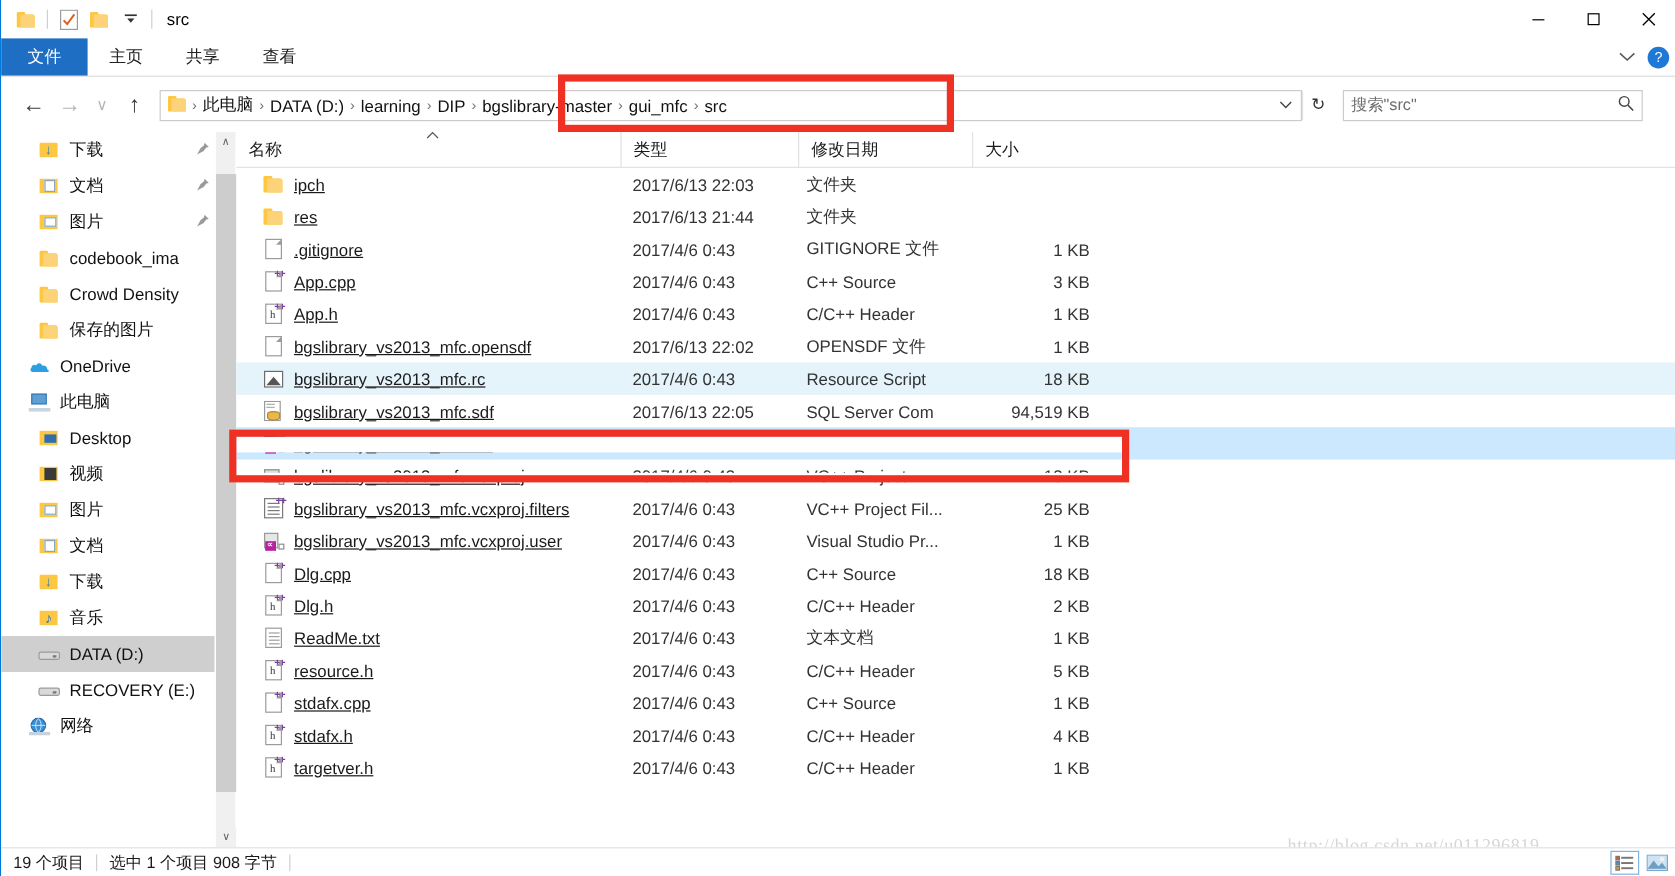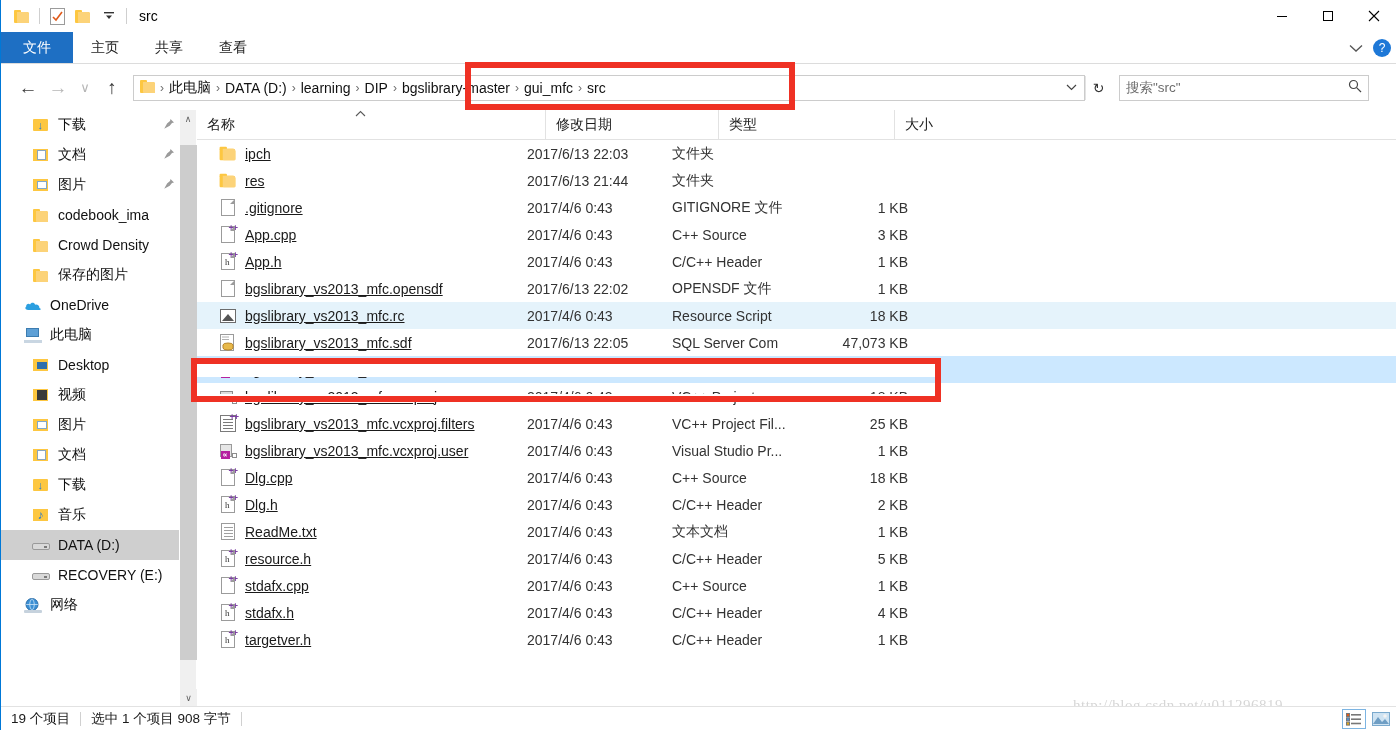--- a/index.html
+++ b/index.html
@@ -142,21 +142,20 @@
 
   
   .filepane {
     position: absolute; left: 196px; top: 110px; width: 1200px; height: 596px;
     background: #ffffff;
   }
   .colheader {
     position: relative; height: 30px; display: flex; align-items: center;
     font-size: 14px; color: #1a1a1a;
     border-bottom: 1px solid #e2e2e2;
-    gap: 28px;
   }
   .col-sortmark {
     position: absolute; left: 148px; top: -2px; font-size: 10px; color: #5a5a5a;
   }
   .ch { position: relative; height: 30px; display: flex; align-items: center; }
   .ch + .ch { border-left: 1px solid #e2e2e2; }
   .ch span { padding-left: 10px; }
   .col-name { width: 320px; }
   .col-date { width: 145px; }
   .col-type { width: 148px; }
@@ -623,25 +622,25 @@
   <div class="filepane">
     <div class="colheader">
       <div class="ch col-name">
         <span>名称</span>
         <span class="col-sortmark">
           <svg width="11" height="7" viewBox="0 0 11 7">
               <path d="M1 6 L5.5 1.5 L10 6" fill="none" stroke="#5a5a5a" stroke-width="1.1"></path>
             </svg>
         </span>
       </div>
+      <div class="ch col-type">
+        <span>类型</span>
+      </div>
       <div class="ch col-date">
         <span>修改日期</span>
-      </div>
-      <div class="ch col-type">
-        <span>类型</span>
       </div>
       <div class="ch col-size">
         <span>大小</span>
       </div>
     </div>
     <div id="filerows">
         <div class="row">
           <div class="cell-name">
             <span class="fico">
               <span class="folder" style="transform:scale(1.05)">
@@ -734,21 +733,21 @@
                 <rect x="0.5" y="0.5" width="13" height="16" fill="#fff" stroke="#9b9b9b"></rect>
                 <path d="M2 3 h7 M2 5.5 h7" stroke="#b0b0b0" stroke-width="1"></path>
                 <ellipse cx="8" cy="11" rx="5" ry="2" fill="#e8b94a" stroke="#b9862c"></ellipse>
                 <path d="M3 11 v3 a5 2 0 0 0 10 0 v-3" fill="#e8b94a" stroke="#b9862c"></path>
               </svg>
             </span>
             <span>bgslibrary_vs2013_mfc.sdf</span>
           </div>
           <div class="cell-date">2017/6/13 22:05</div>
           <div class="cell-type">SQL Server Com</div>
-          <div class="cell-size">47,073 KB</div>
+          <div class="cell-size">94,519 KB</div>
         </div>
         <div class="row sel">
           <div class="cell-name">
             <span class="fico">
               <span class="sln-ico">
                 <span class="body"></span>
                 <span class="tag"></span>
                 <span class="vx">∝</span>
                 <span class="corner"></span>
               </span>

